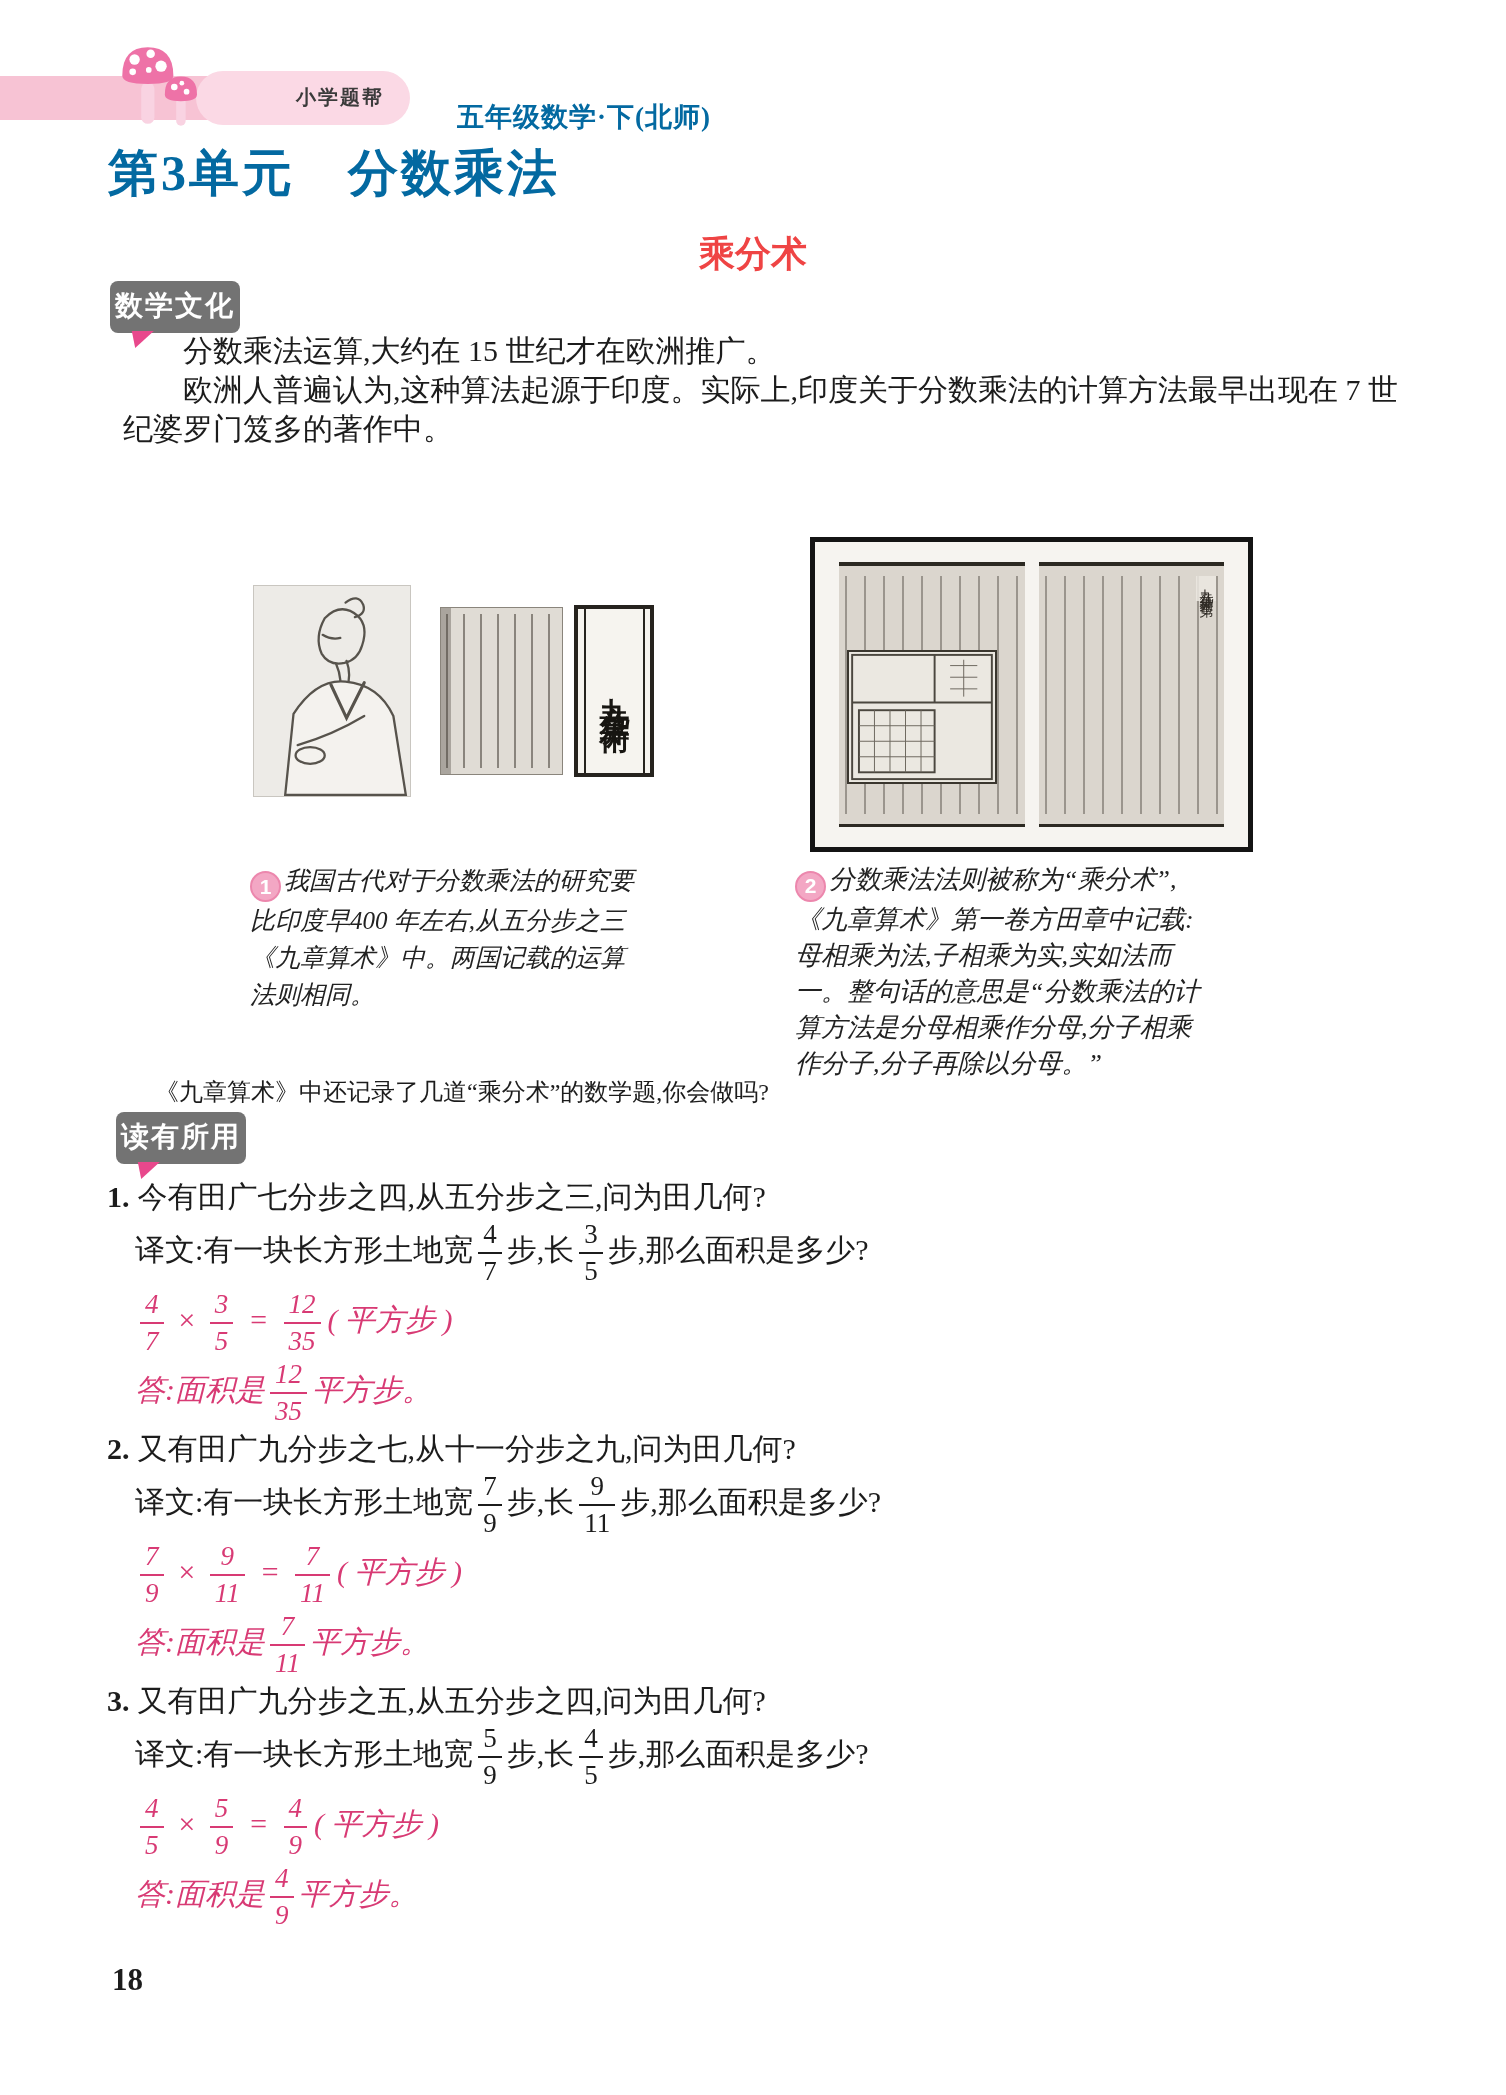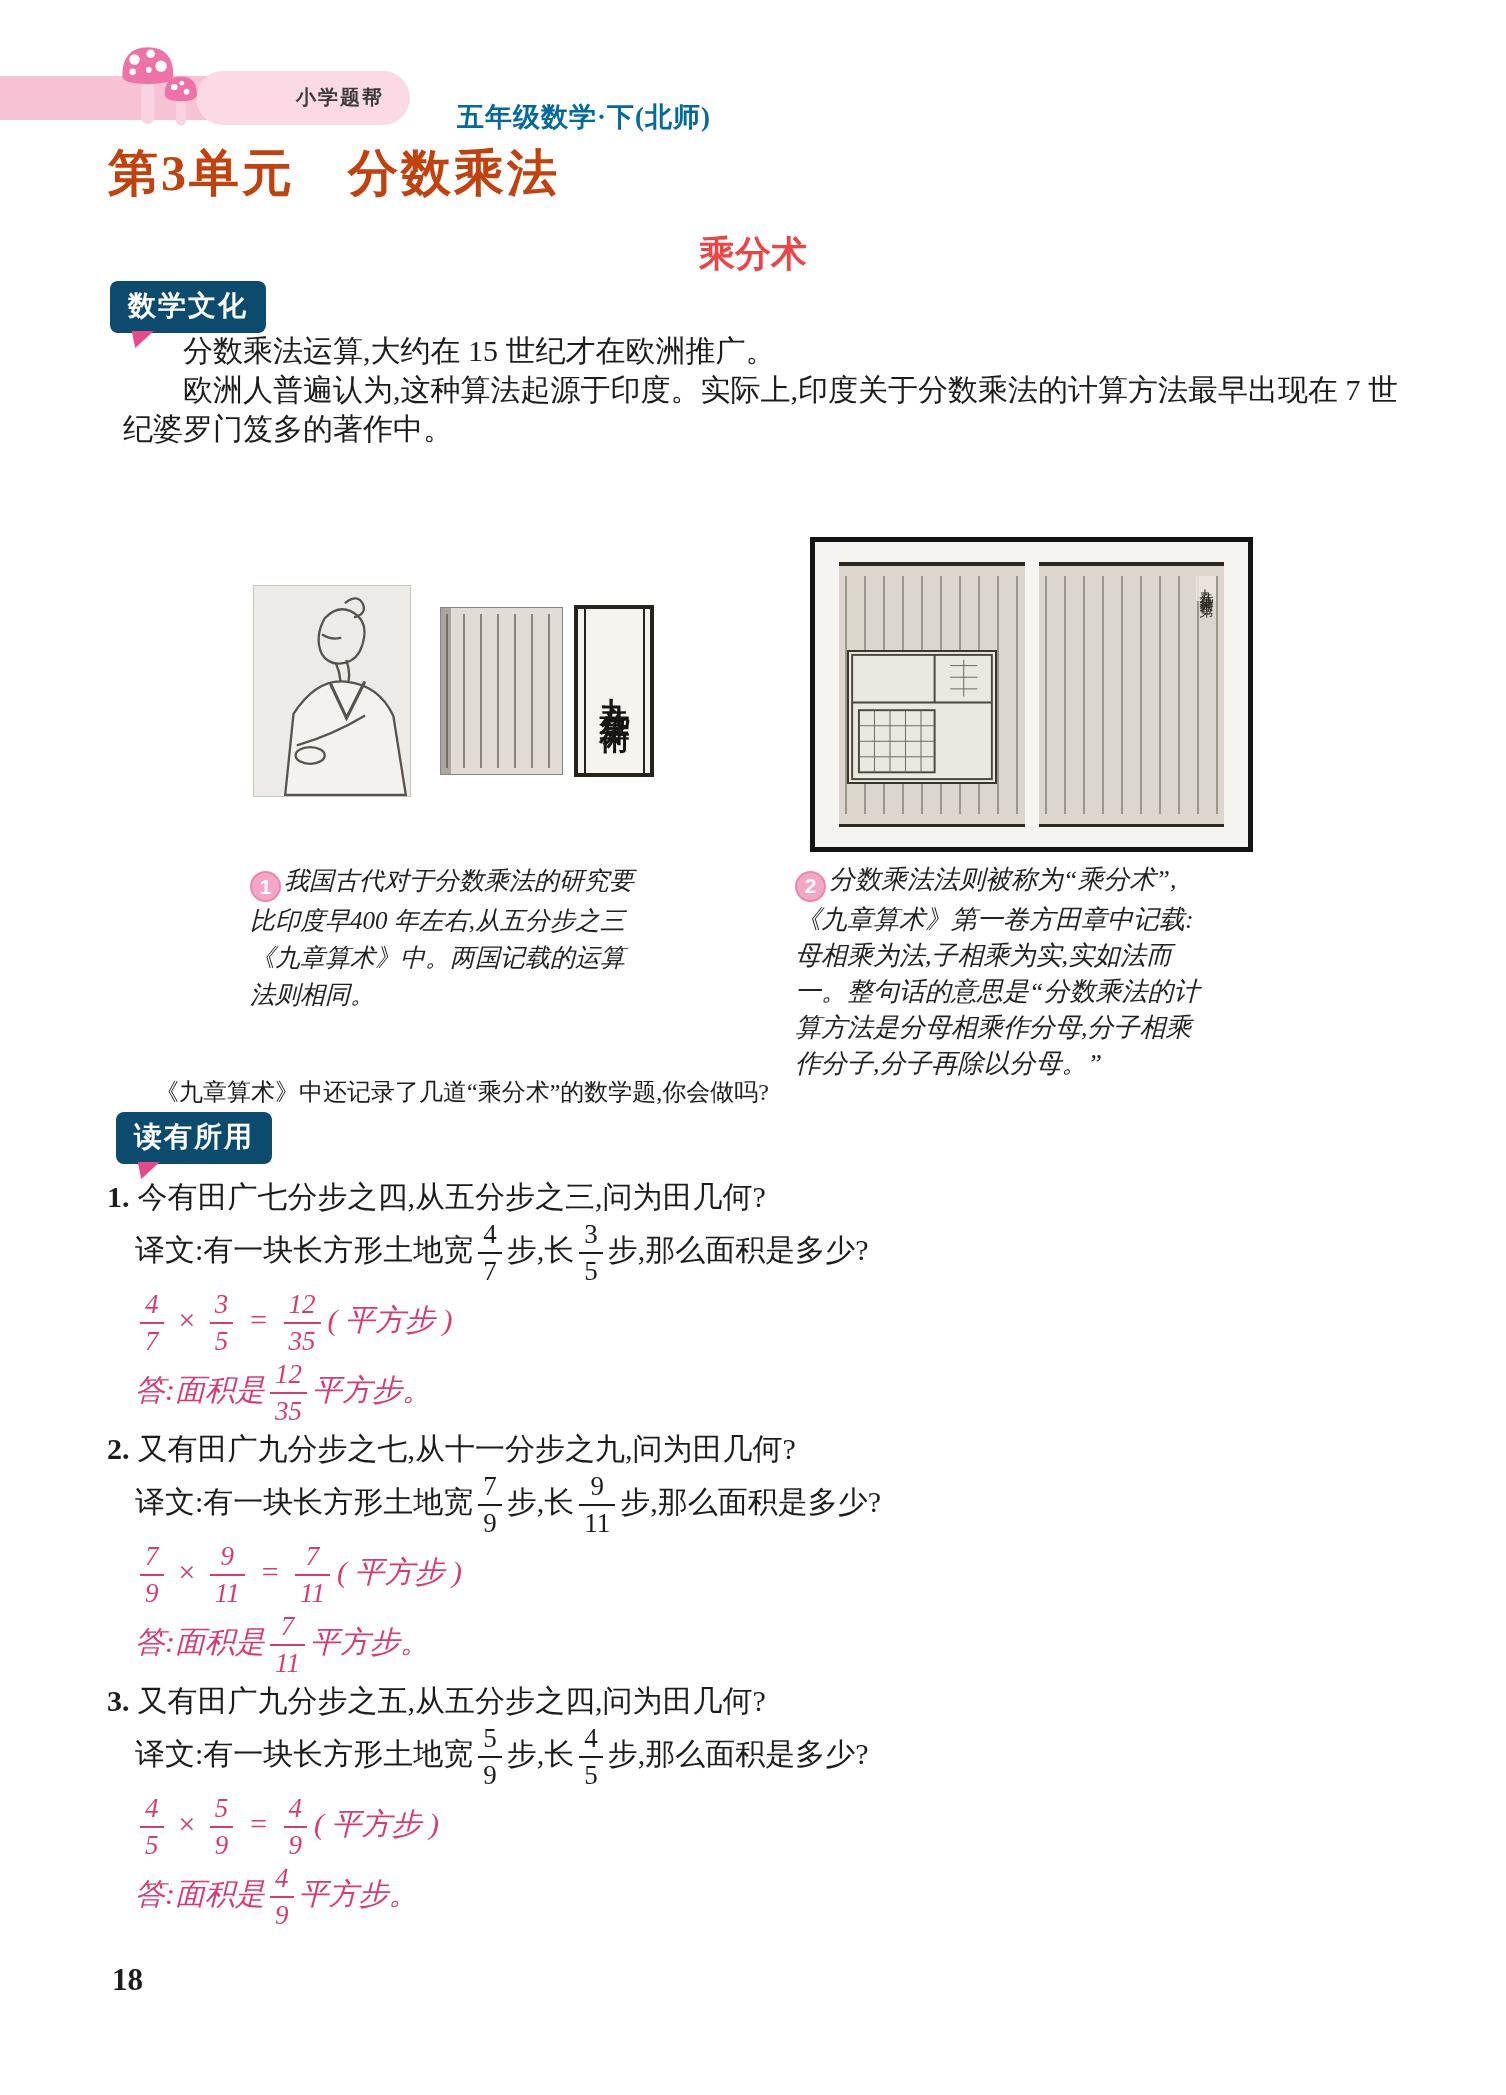--- a/index.html
+++ b/index.html
@@ -16,28 +16,28 @@
   .brand-capsule { position:absolute; top:71px; left:196px; width:214px; height:54px;
     background:#fbd9e5; border-radius:27px; }
   .mushrooms { position:absolute; top:40px; left:110px; width:104px; height:92px; }
   .brand { position:absolute; top:84px; left:296px; font-family:Liberation Mono, monospace;
     font-weight:700; font-size:20px; color:#3b3b3b; letter-spacing:2px; }
   .booktitle { position:absolute; top:99px; left:457px; font-size:27px; font-weight:600;
     letter-spacing:1px; color:#0369a1; }
 
   
   .unit-title { position:absolute; top:140px; left:108px; font-size:50px; font-weight:700;
-    letter-spacing:3px; color:#c2410c; }
+    letter-spacing:3px; color:#0369a1; }
   .lesson-title { position:absolute; top:230px; left:0; width:100%; text-align:center;
     font-size:36px; font-weight:700; color:#ef4444; }
 
   
-  .badge { position:absolute; background:#0c4a6e; color:#fff;
+  .badge { position:absolute; background:#737373; color:#fff;
     font-family:"Liberation Sans",sans-serif; font-weight:700; font-size:28px;
-    padding:6px 18px 8px; border-radius:8px; letter-spacing:2px; }
+    padding:6px 5px 8px; border-radius:8px; letter-spacing:2px; }
   .badge::after { content:""; position:absolute; left:20px; bottom:-15px; width:0; height:0;
     border-left:7px solid transparent; border-right:15px solid transparent;
     border-top:17px solid #e8488c; transform:skewX(-12deg); }
   .badge-culture { top:281px; left:110px; }
   .badge-apply  { top:1112px; left:116px; }
 
   
   .intro { position:absolute; top:331px; left:123px; width:1293px; font-size:30px; line-height:39px; }
   .intro p { text-indent:2em; }
 

